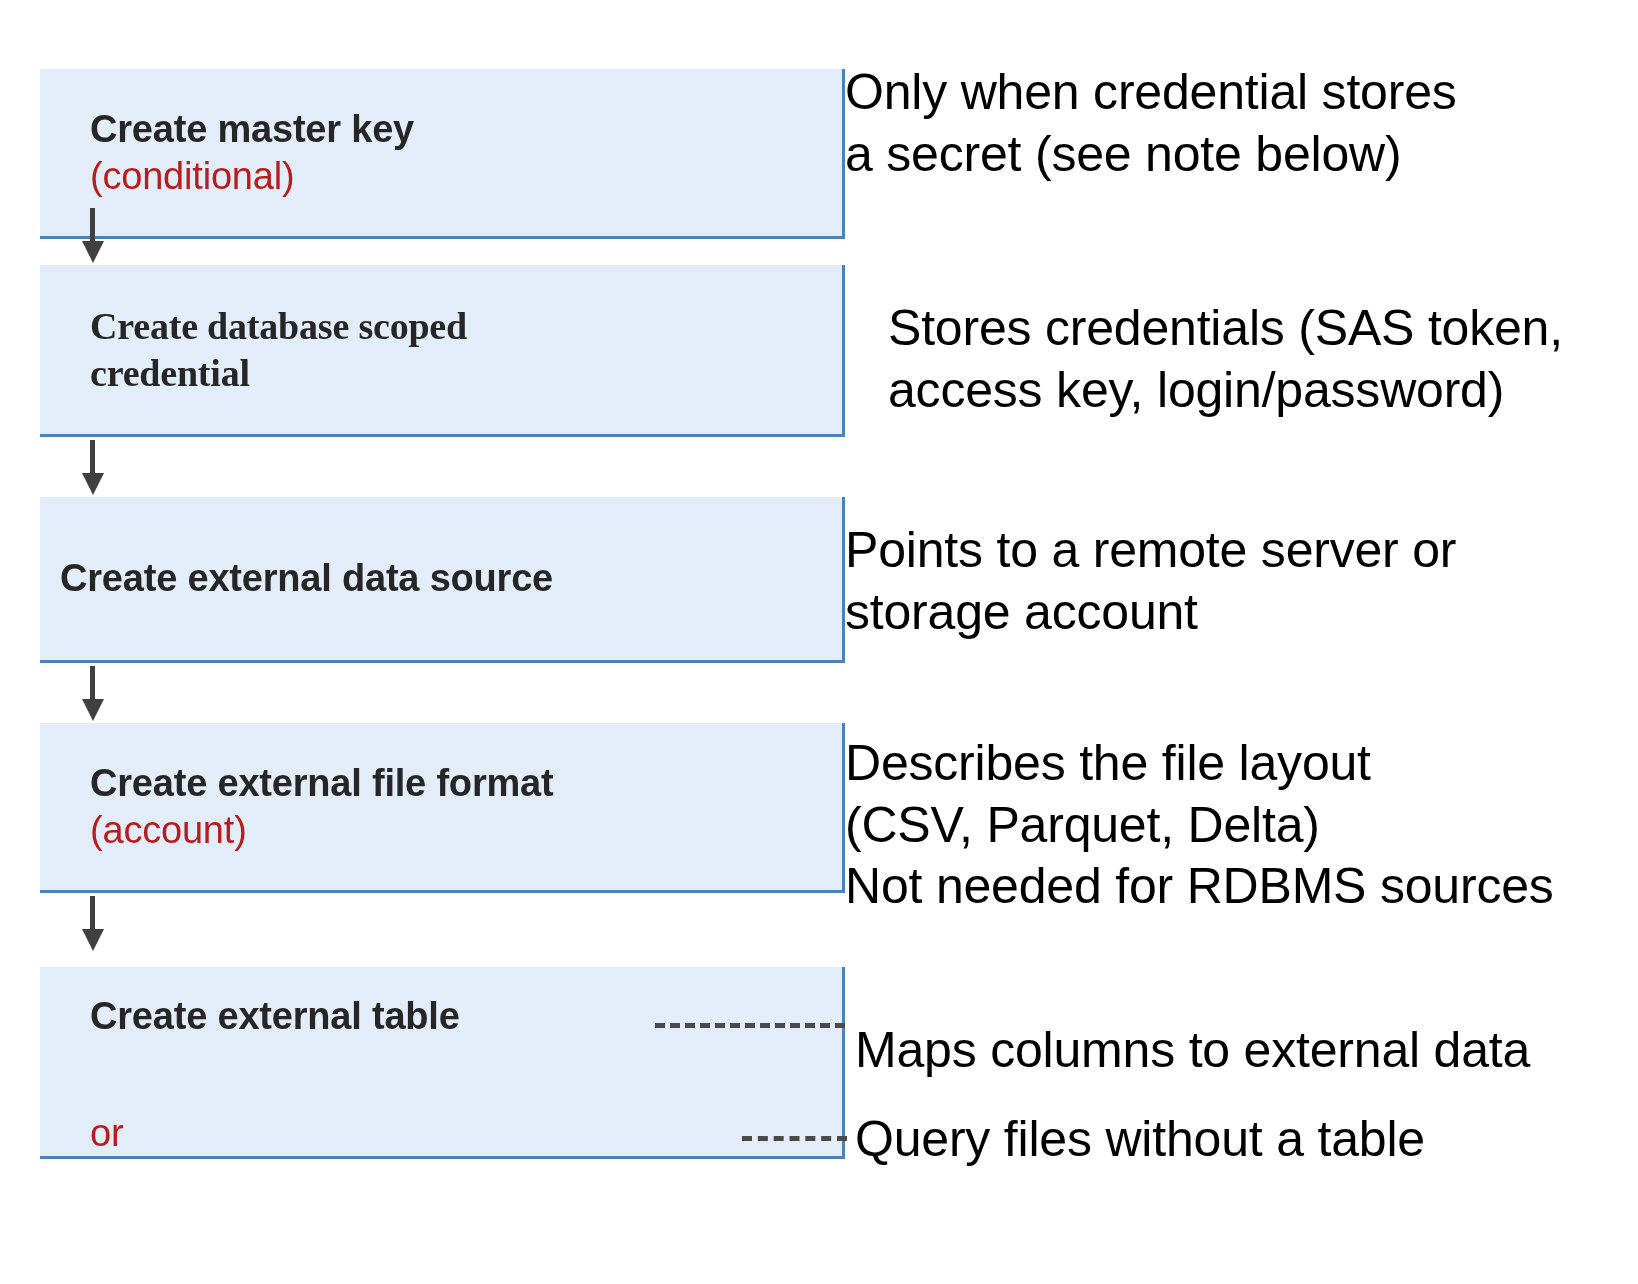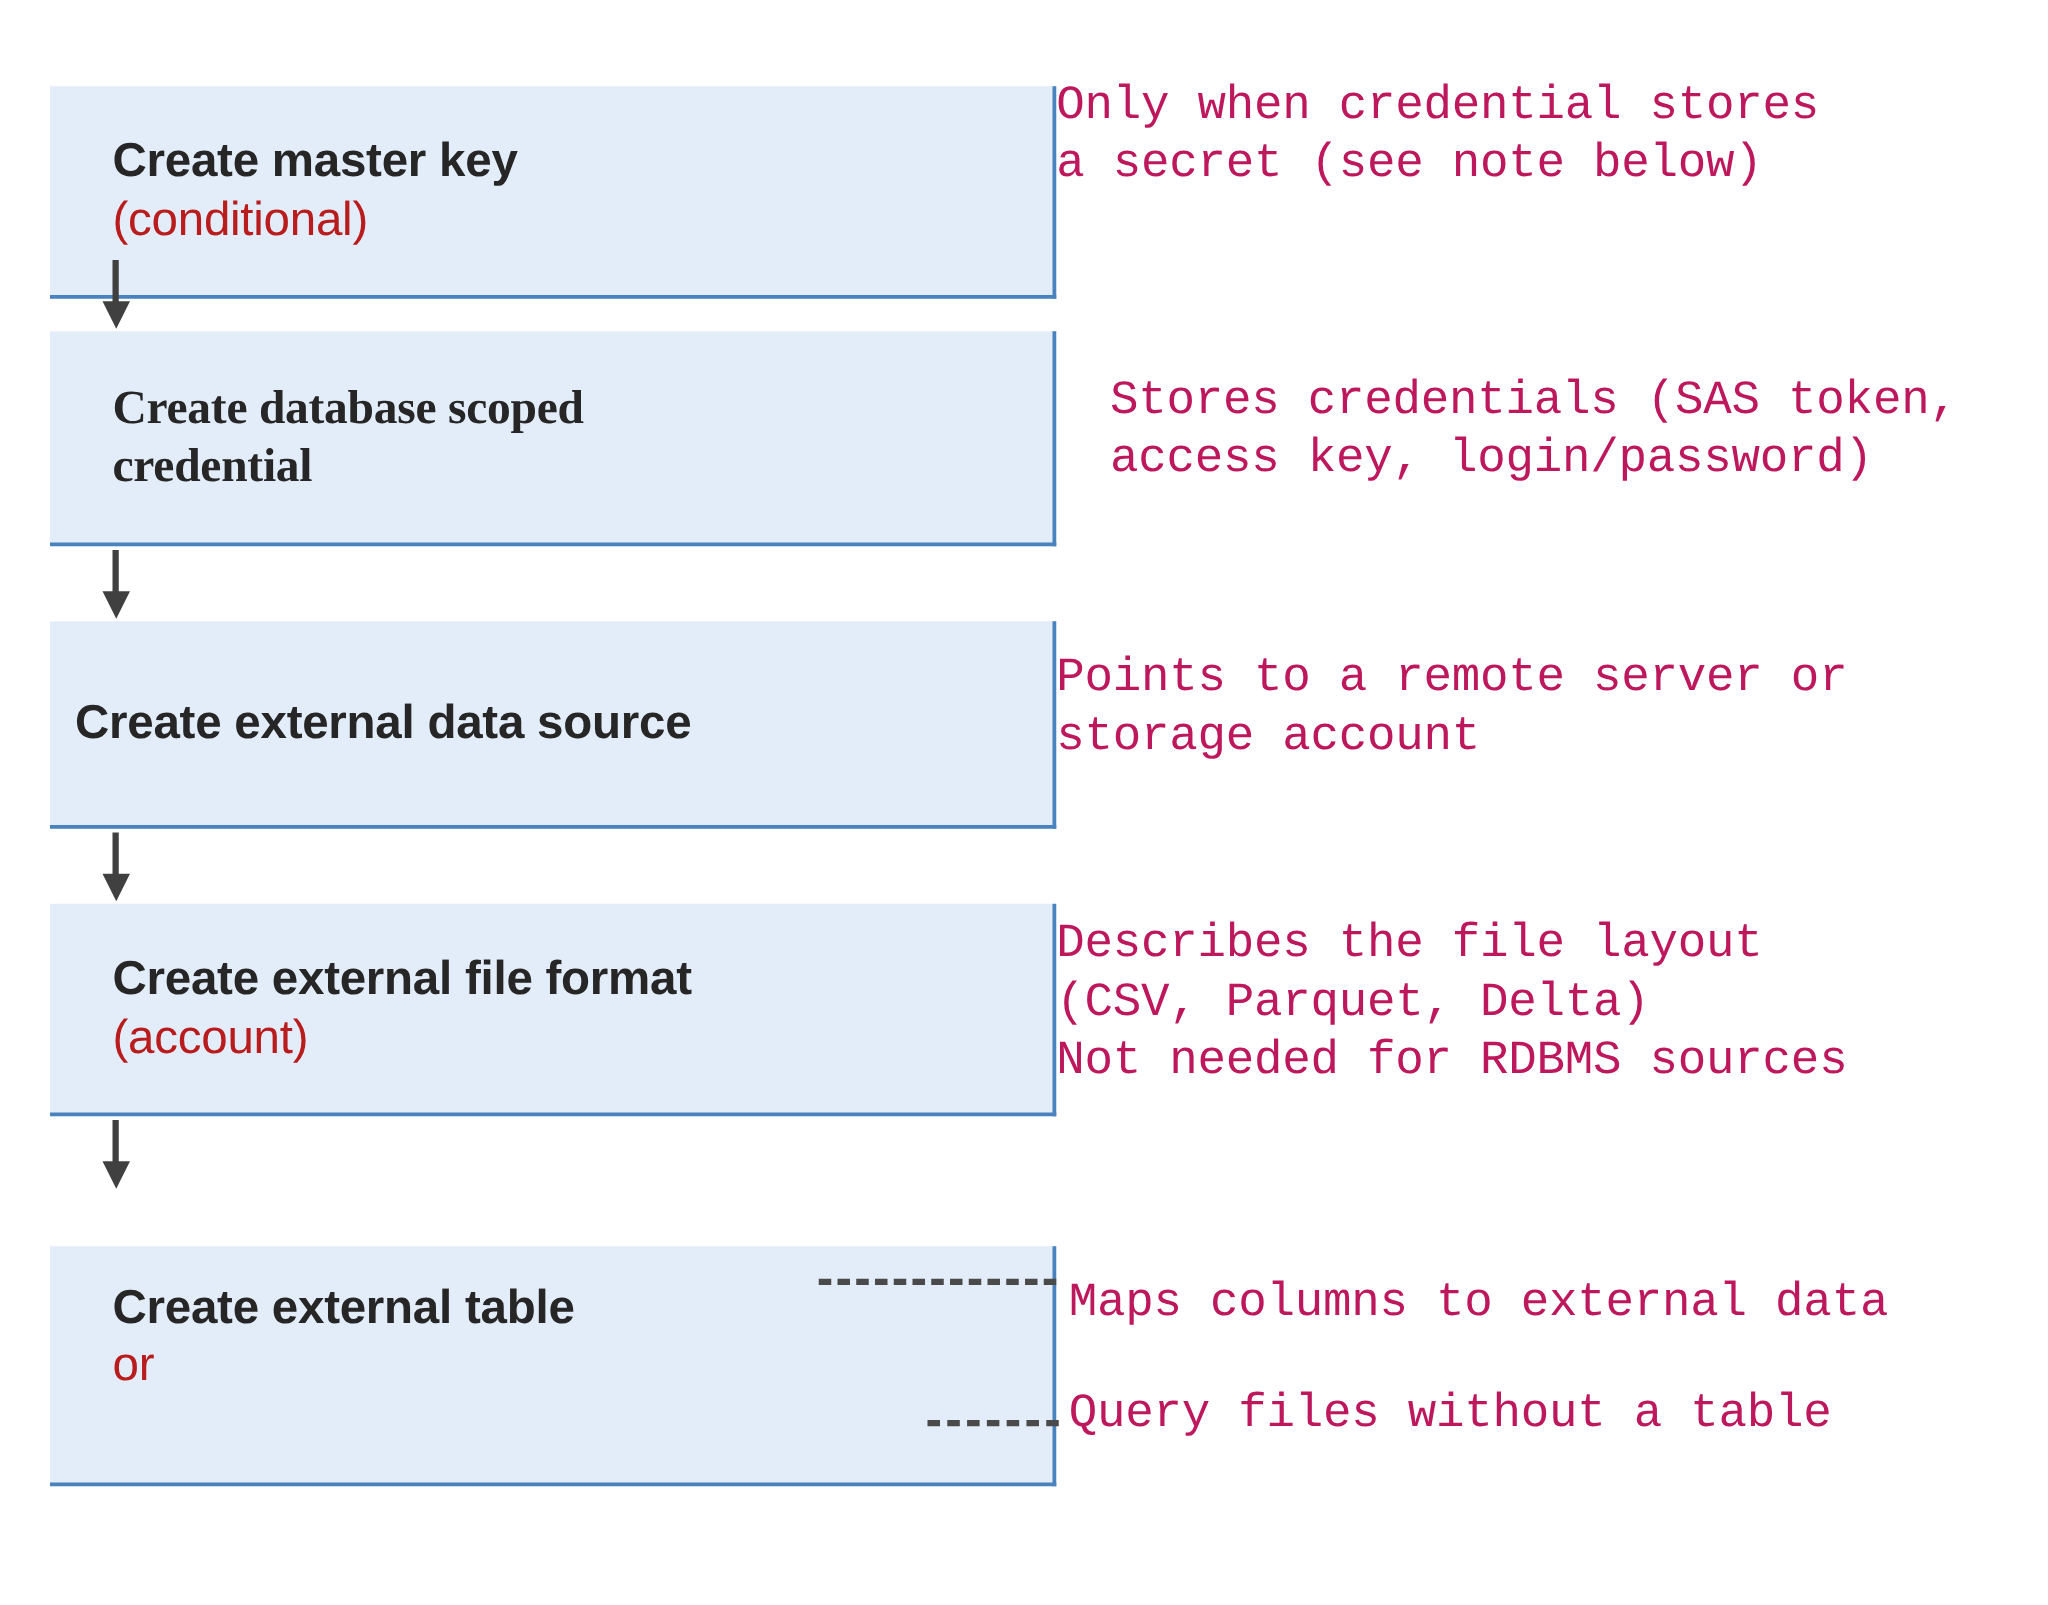--- a/index.html
+++ b/index.html
@@ -71,26 +71,25 @@
     width: 0;
     height: 0;
     border-left: 11px solid transparent;
     border-right: 11px solid transparent;
     border-top: 22px solid #404040;
   }
 
   
   .note {
     position: absolute;
-    font-size: 38px;
-    color: #be185d;
+    font-size: 50px;
+    color: #000000;
     line-height: 1.23;
     letter-spacing: -0.2px;
     white-space: pre-line;
-    font-family: Liberation Mono, monospace;
   }
 
   
   .dash {
     position: absolute;
     height: 0;
     border-top: 5px dashed #4a4a4a;
   }
 </style>
 </head>
@@ -139,21 +138,21 @@
   </div>
   <div class="note" style="left: 845px; top: 733px; white-space: pre-line;">Describes the file layout
 (CSV, Parquet, Delta)
 Not needed for RDBMS sources</div>
 
   <div class="arrow" style="top:896px; height:55px;">
     <div class="shaft" style="height:36px;"></div>
     <div class="head"></div>
   </div>
 
-  <div class="step-box" style="top:997px; height:192px; justify-content:flex-start; padding-top:26px;">
+  <div class="step-box" style="top:967px; height:192px; justify-content:space-between; padding-top:26px;">
     <div class="step-title">Create external table</div>
     <div class="step-sub">or</div>
   </div>
 
   <div class="dash" style="left:655px; top:1023px; width:190px;"></div>
   <div class="note" style="left: 855px; top: 996px; white-space: pre-line; margin-top: 24px;">Maps columns to external data</div>
 
   <div class="dash" style="left:742px; top:1136px; width:105px;"></div>
   <div class="note" style="left: 855px; top: 1109px; white-space: pre-line;">Query files without a table</div>
 

